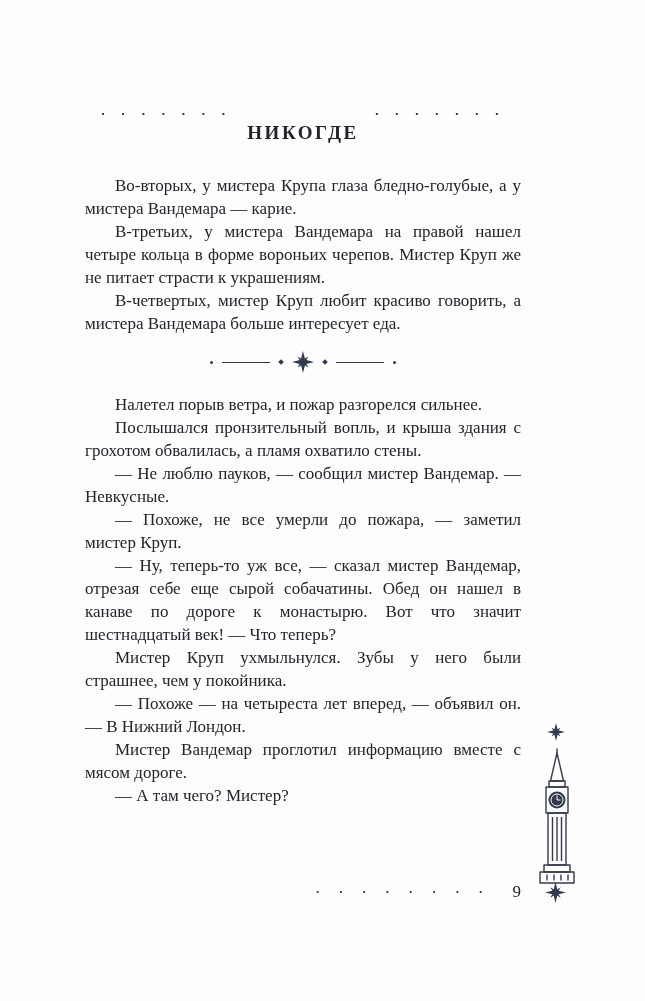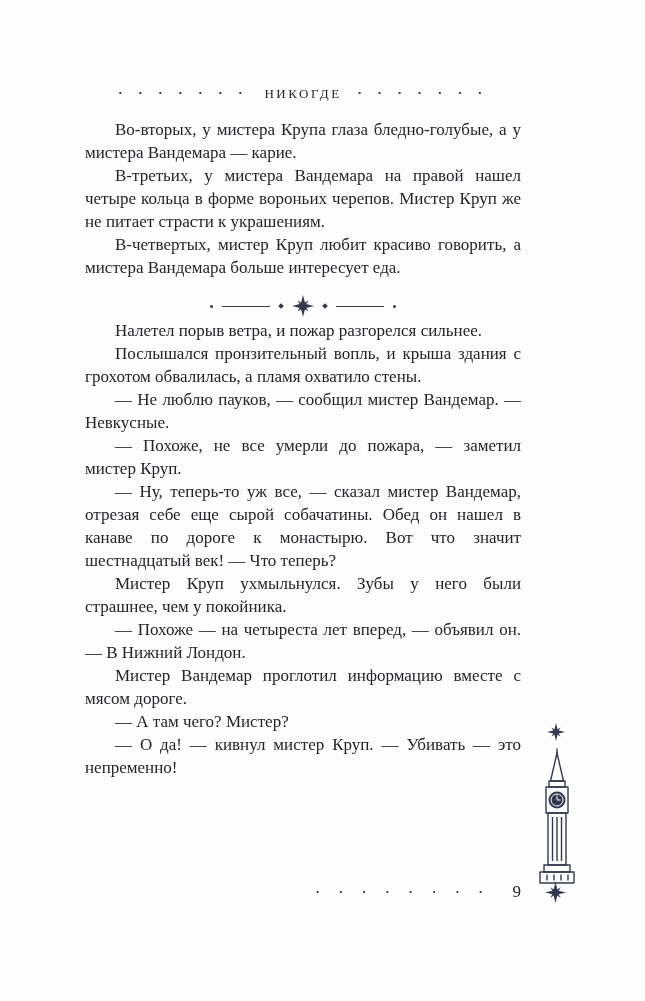--- a/index.html
+++ b/index.html
@@ -20,24 +20,24 @@
     white-space:nowrap;
   }
   .ornament {
     font-family:"DejaVu Sans",sans-serif;
     font-size:11px; font-weight:bold;
     letter-spacing:6px;
     color:#343a4e;
     transform:translateY(-1px);
   }
   .page-title {
-    font-size:13px; letter-spacing:2.5px; font-weight:400; color:#23242b;
+    font-size:19px; letter-spacing:2.5px; font-weight:700; color:#23242b;margin-top:36px;
   }
-  .section-1 { margin-top:16px; }
-  .section-2 { margin-top:1px; }
+  .section-1 { margin-top:30px; }
+  .section-2 { margin-top:19px; }
   .para {
     font-size:17px; line-height:23px;
     text-align:justify; text-indent:30px;
   }
   .divider-row {
     margin-top:15px;
     height:24px;
     display:flex; align-items:center; justify-content:center; gap:9px;
   }
   .div-line { width:48px; height:1px; background:#343a4e; }
@@ -92,21 +92,20 @@
   <div class="section-2">
     <p class="para">Налетел порыв ветра, и пожар разгорелся сильнее.</p>
     <p class="para">Послышался пронзительный вопль, и крыша здания с грохотом обвалилась, а пламя охватило стены.</p>
     <p class="para">— Не люблю пауков, — сообщил мистер Вандемар. — Невкусные.</p>
     <p class="para">— Похоже, не все умерли до пожара, — заметил мистер Круп.</p>
     <p class="para">— Ну, теперь-то уж все, — сказал мистер Вандемар, отрезая себе еще сырой собачатины. Обед он нашел в канаве по дороге к монастырю. Вот что значит шестнадцатый век! — Что теперь?</p>
     <p class="para">Мистер Круп ухмыльнулся. Зубы у него были страшнее, чем у покойника.</p>
     <p class="para">— Похоже — на четыреста лет вперед, — объявил он. — В Нижний Лондон.</p>
     <p class="para">Мистер Вандемар проглотил информацию вместе с мясом дороге.</p>
     <p class="para">— А там чего? Мистер?</p>
-    <p class="para">— О да! — кивнул мистер Круп. — Убивать — это непременно!</p>
   </div>
 
 </div>
 
 <div class="star-top">
   <svg class="star-svg" width="18" height="18" viewBox="0 0 24 24" fill="#343a4e">
     <path d="M12 0 L14.4 9.6 L24 12 L14.4 14.4 L12 24 L9.6 14.4 L0 12 L9.6 9.6 Z"></path>
     <path d="M12 3.5 L13.7 10.3 L20.5 12 L13.7 13.7 L12 20.5 L10.3 13.7 L3.5 12 L10.3 10.3 Z" transform="rotate(45 12 12)"></path>
   </svg>
 </div>

